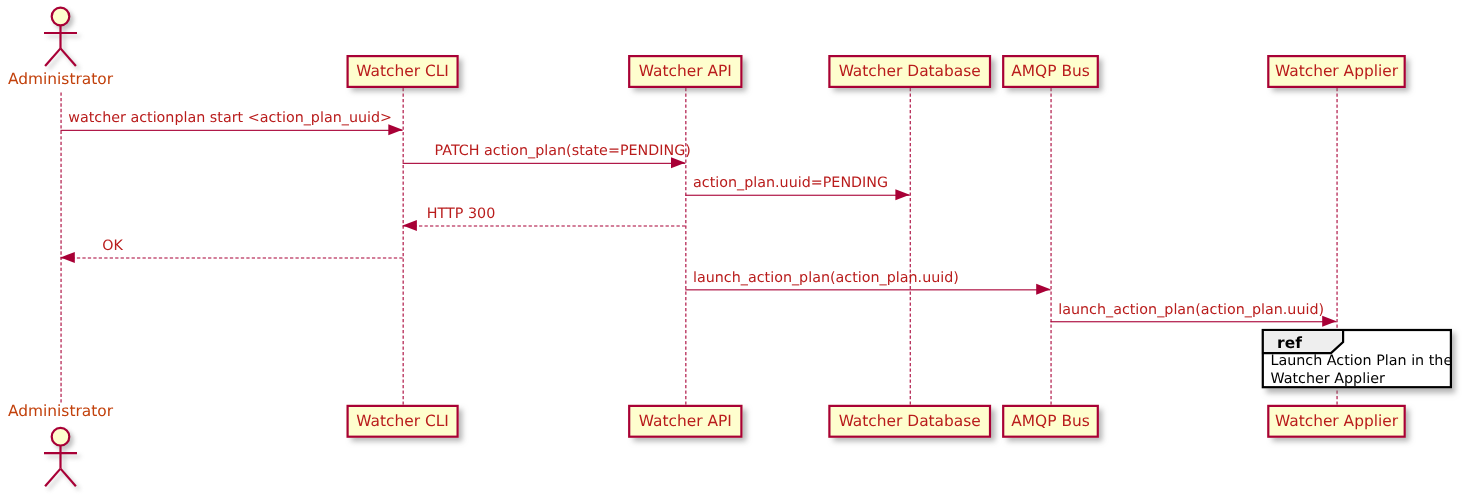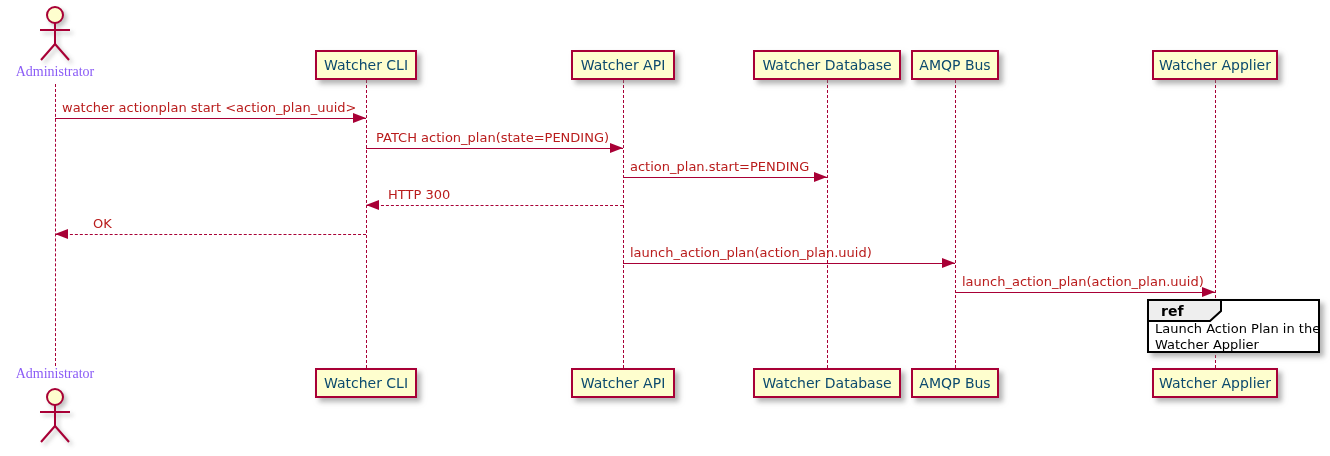--- a/index.html
+++ b/index.html
@@ -21,33 +21,32 @@
     position: absolute;
     height: 30px;
     box-sizing: border-box;
     background: #FEFECE;
     border: 2px solid #A80036;
     box-shadow: 4px 4px 5px rgba(120,120,120,0.55);
     display: flex;
     align-items: center;
     justify-content: center;
     font-size: 14px;
-    color: #0c4a6e;
+    color: #b91c1c;
     z-index: 4;
     white-space: nowrap;
   }
   .actor-svg { position: absolute; z-index: 4; filter: drop-shadow(3px 3px 2px rgba(120,120,120,0.45)); }
   .actor-label {
     position: absolute;
     font-size: 14px;
-    color: #8b5cf6;
+    color: #c2410c;
     text-align: center;
     white-space: nowrap;
     z-index: 4;
-    font-family: Liberation Serif, serif;
   }
   .msg-line { position: absolute; height: 0; z-index: 3; }
   .msg-line.solid  { border-top: 1px solid #A80036; }
   .msg-line.dashed { border-top: 1px dashed #A80036; }
   .arrowhead { position: absolute; width: 0; height: 0; z-index: 3; }
   .arrowhead.right {
     border-left: 13px solid #A80036;
     border-top: 5px solid transparent;
     border-bottom: 5px solid transparent;
   }
@@ -108,25 +107,25 @@
   <div class="pbox" style="left:315px;  top:50px; width:102px;">Watcher CLI</div>
   <div class="pbox" style="left:571px;  top:50px; width:104px;">Watcher API</div>
   <div class="pbox" style="left:753px;  top:50px; width:148px;">Watcher Database</div>
   <div class="pbox" style="left:911px;  top:50px; width:88px;">AMQP Bus</div>
   <div class="pbox" style="left:1152px; top:50px; width:126px;">Watcher Applier</div>
 
   <div class="msg-label" style="left:62px; top:100px;">watcher actionplan start &lt;action_plan_uuid&gt;</div>
   <div class="msg-line solid" style="left:55px; top:118px; width:311px;"></div>
   <div class="arrowhead right" style="left:353px; top:113px;"></div>
 
-  <div class="msg-label" style="left:376px; top:130px;">PATCH action_plan(state=PENDING)</div>
+  <div class="msg-label" style="left:395px; top:130px;">PATCH action_plan(state=PENDING)</div>
   <div class="msg-line solid" style="left:366px; top:148px; width:257px;"></div>
   <div class="arrowhead right" style="left:610px; top:143px;"></div>
 
-  <div class="msg-label" style="left:630px; top:159px;">action_plan.start=PENDING</div>
+  <div class="msg-label" style="left:630px; top:159px;">action_plan.uuid=PENDING</div>
   <div class="msg-line solid" style="left:623px; top:177px; width:204px;"></div>
   <div class="arrowhead right" style="left:814px; top:172px;"></div>
 
   <div class="msg-label" style="left:388px; top:187px;">HTTP 300</div>
   <div class="msg-line dashed" style="left:366px; top:205px; width:257px;"></div>
   <div class="arrowhead left" style="left:366px; top:200px;"></div>
 
   <div class="msg-label" style="left:93px; top:216px;">OK</div>
   <div class="msg-line dashed" style="left:55px; top:234px; width:311px;"></div>
   <div class="arrowhead left" style="left:55px; top:229px;"></div>

